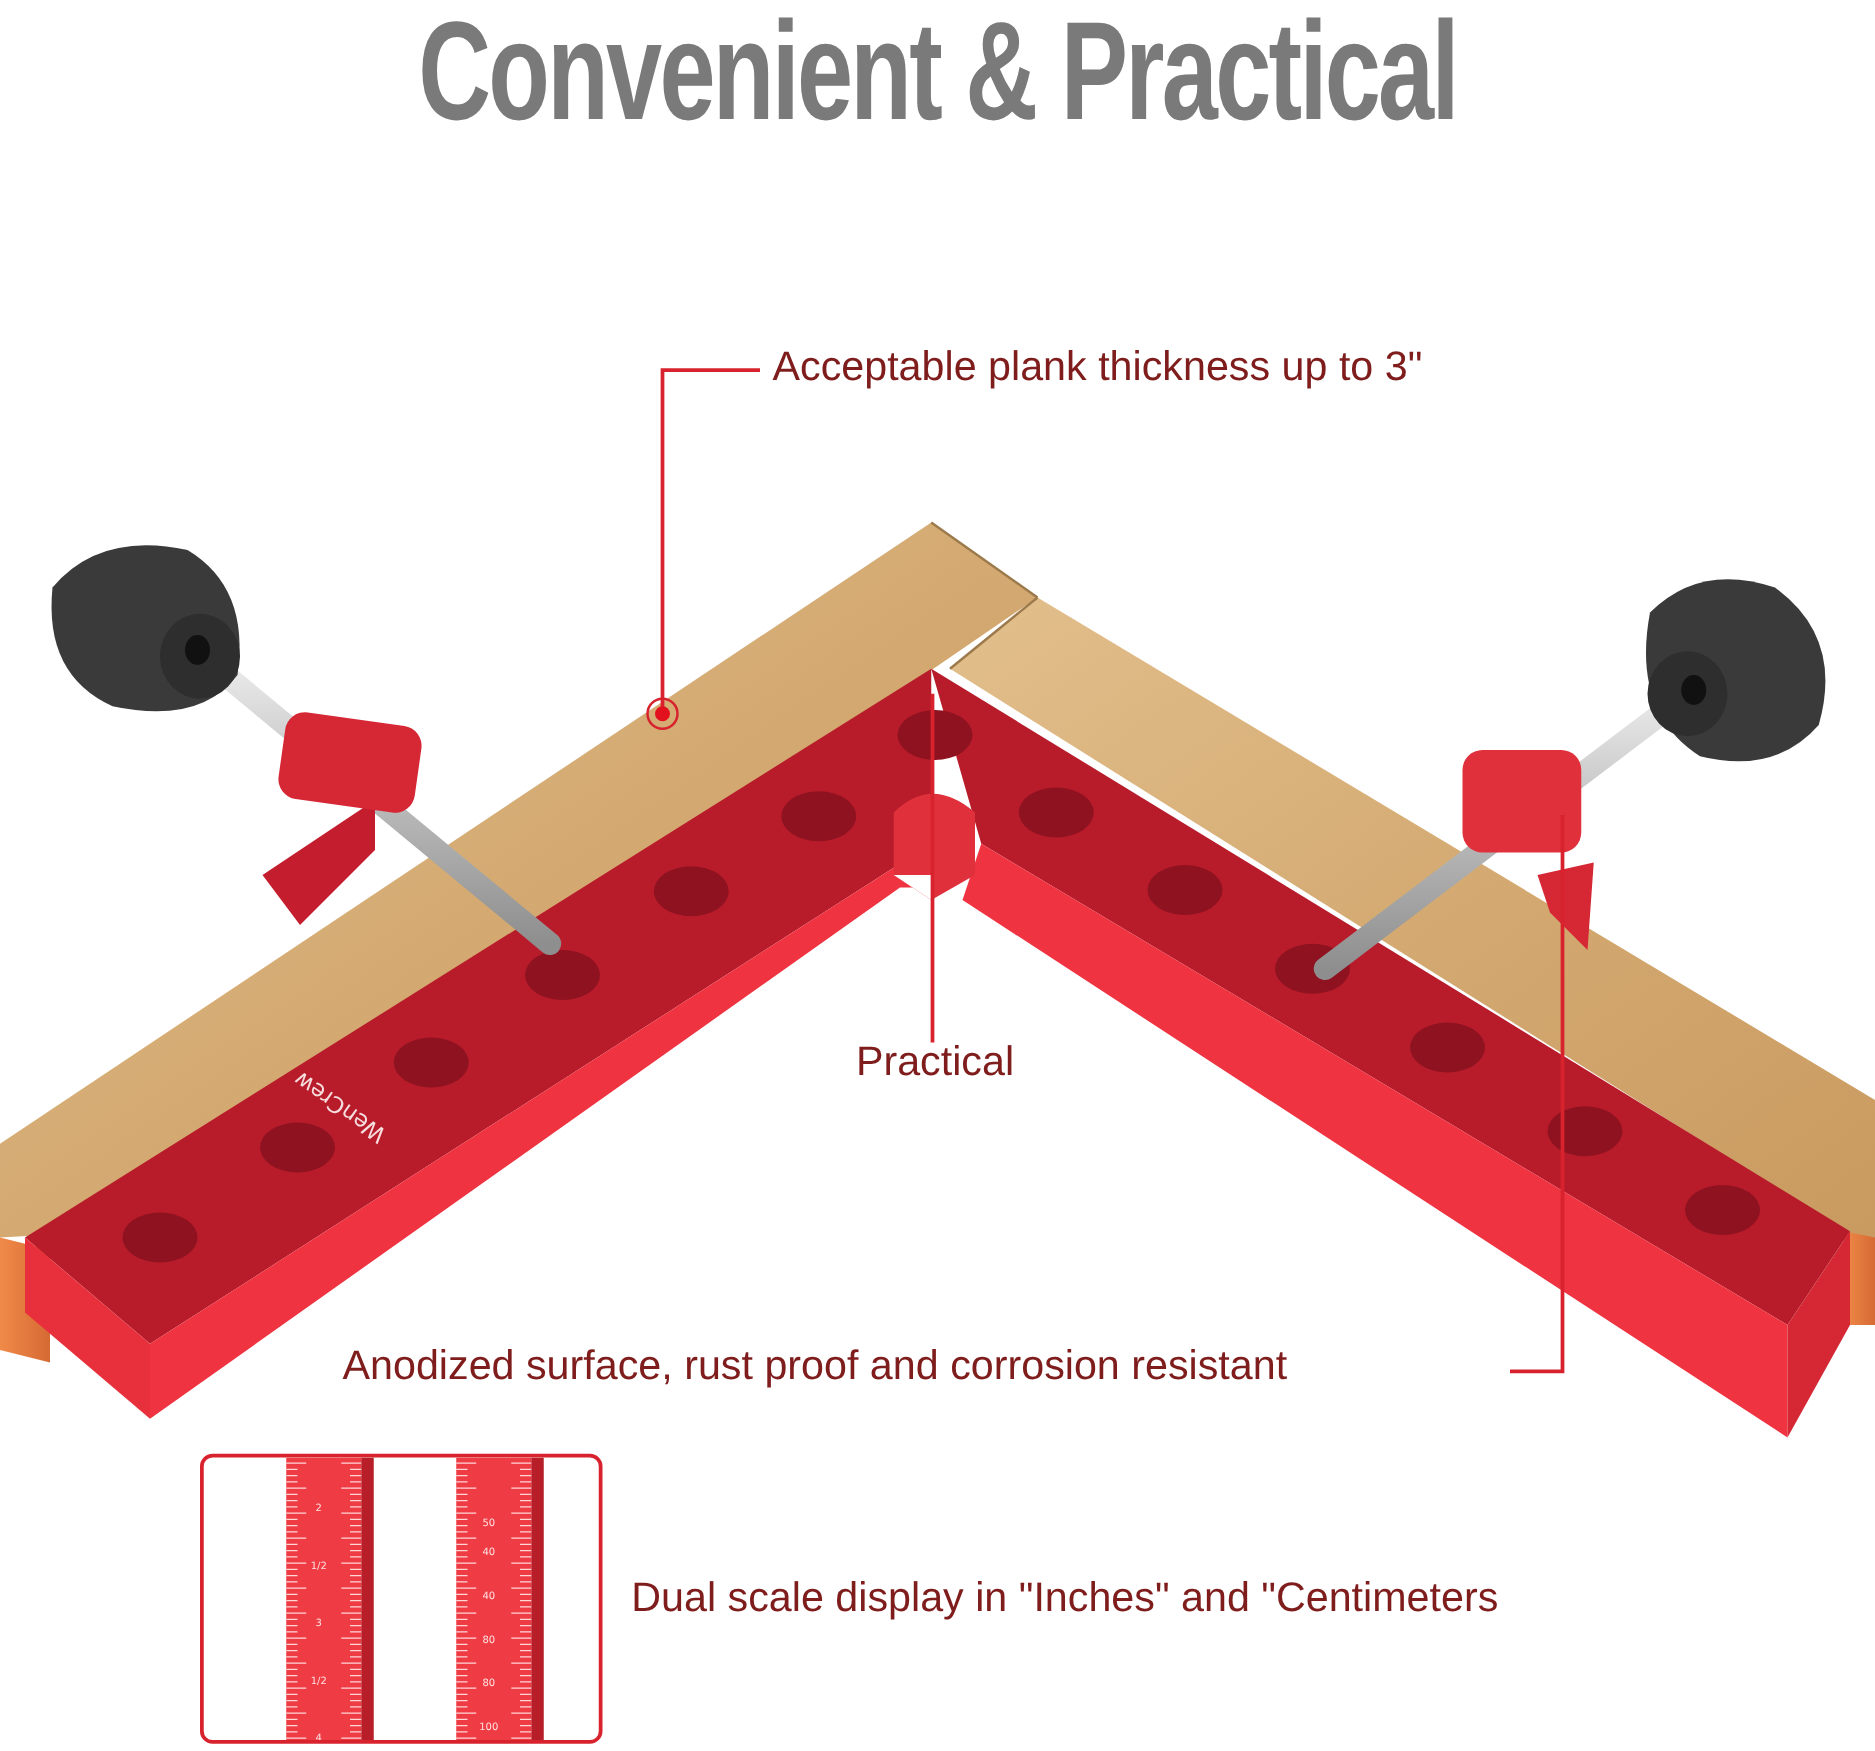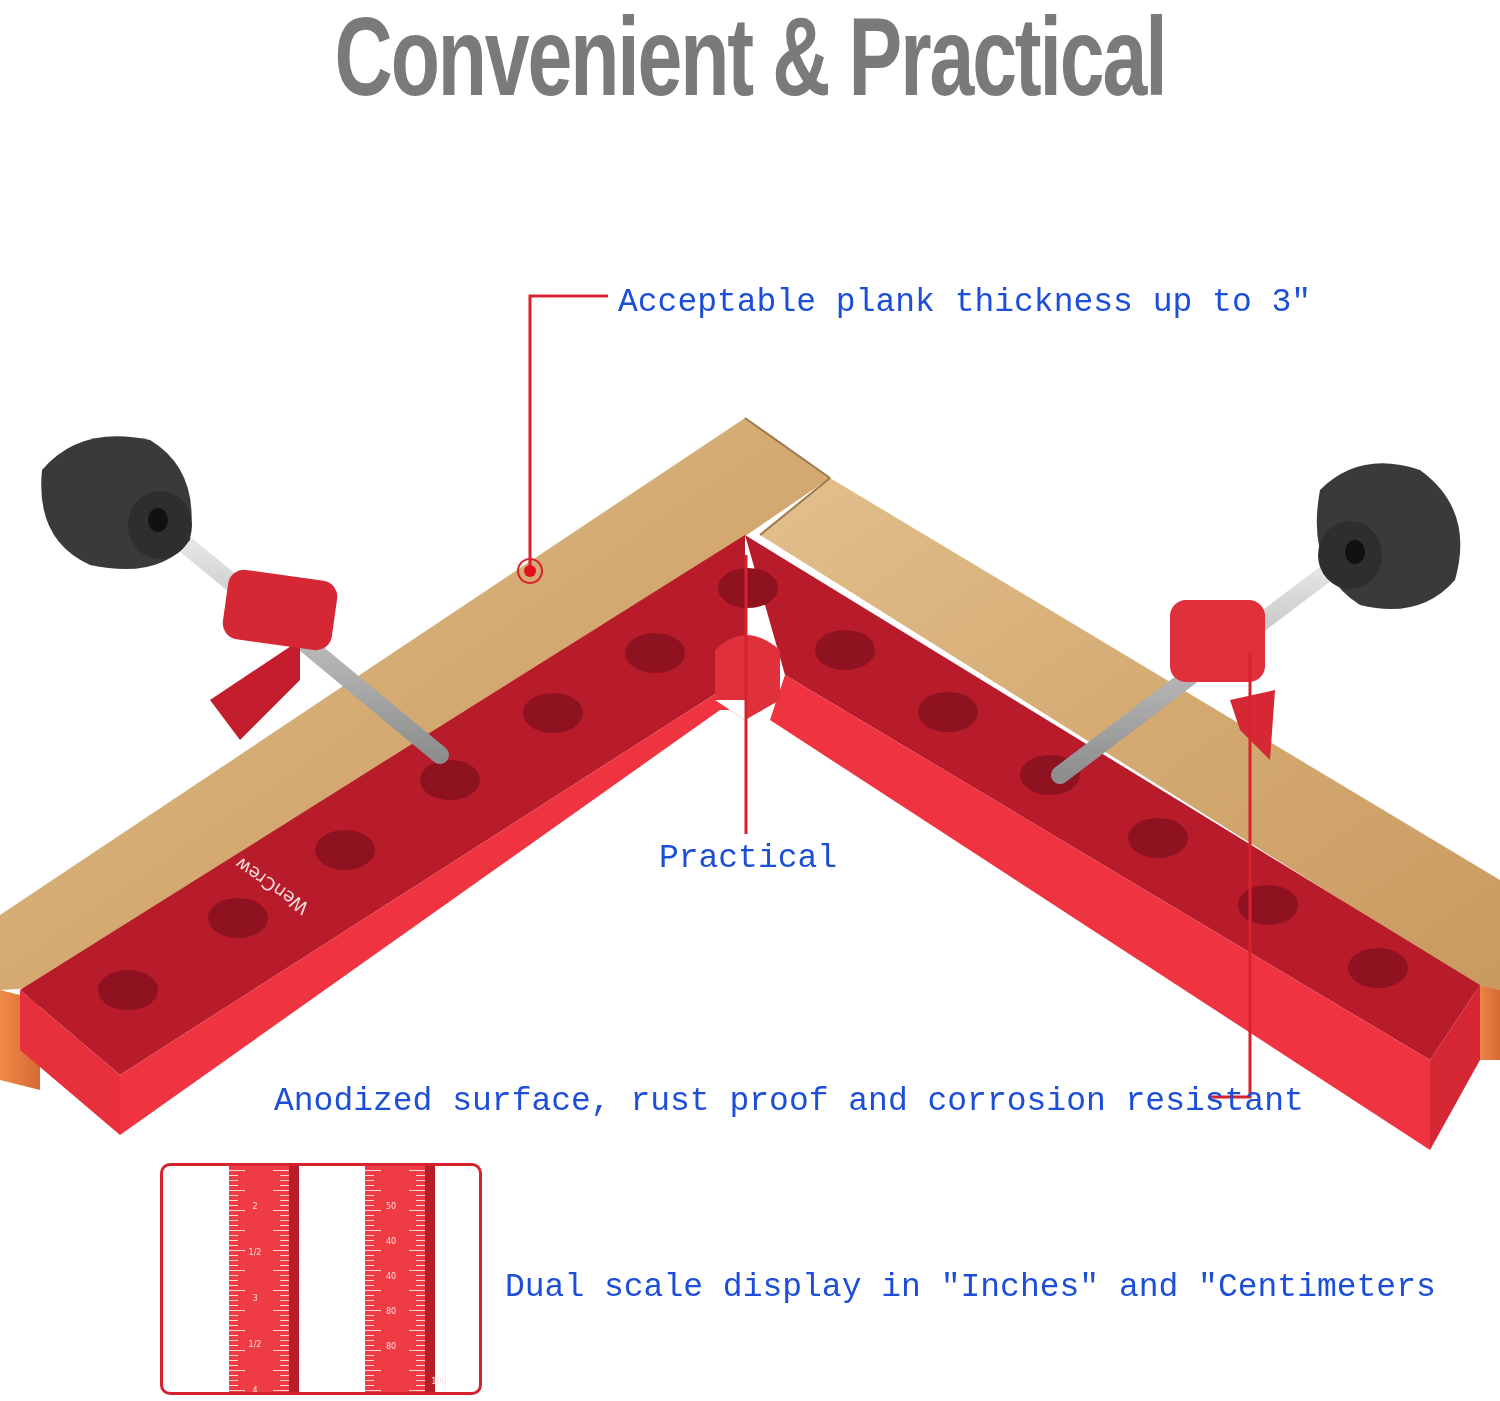--- a/index.html
+++ b/index.html
@@ -5,22 +5,22 @@
   html, body { margin: 0; padding: 0; background: #ffffff; }
   body { width: 1500px; height: 1401px; position: relative; overflow: hidden;
          font-family: "DejaVu Sans", sans-serif; }
   .title {
     position: absolute; left: 0; top: -8px; width: 1500px; text-align: center;
     font-family: "Liberation Sans", sans-serif; font-weight: bold;
     font-size: 112px; color: #7a7a7a; letter-spacing: -3px;
     transform: scaleX(0.72); transform-origin: 750px 0;
   }
   .scene { position: absolute; left: 0; top: 0; width: 1500px; height: 1401px; }
-  .label { position: absolute; color: #1d4ed8; font-family: Liberation Mono, monospace;
-           white-space: nowrap; margin-top: 10px; }
+  .label { position: absolute; color: #7f1d1d; font-family: Liberation Sans, sans-serif;
+           white-space: nowrap; }
   .l-plank { left: 618px; top: 274px; font-size: 33px; }
   .l-acc { left: 600px; top: 828px; width: 296px; text-align: center; font-size: 33px; line-height: 42px; }
   .l-anod { left: 274px; top: 1073px; font-size: 33px; }
   .l-dual { left: 505px; top: 1259px; font-size: 33px; }
   .scale-box {
     position: absolute; left: 160px; top: 1163px; width: 322px; height: 232px;
     border: 3px solid #d8232e; border-radius: 10px; background: #fff; box-sizing: border-box;
     overflow: hidden;
   }
   .ruler { position: absolute; top: 0; bottom: 0; width: 60px; background: #ef3b44; }
@@ -222,26 +222,26 @@
       <div class="tick" style="top: 209px; right: 0px; width: 9px;"></div>
       <div class="tick" style="top: 214px; left: 0px; width: 9px;"></div>
       <div class="tick" style="top: 214px; right: 0px; width: 9px;"></div>
       <div class="tick" style="top: 219px; left: 0px; width: 9px;"></div>
       <div class="tick" style="top: 219px; right: 0px; width: 9px;"></div>
       <div class="tick" style="top: 224px; left: 0px; width: 16px;"></div>
       <div class="tick" style="top: 224px; right: 0px; width: 16px;"></div>
     </div>
   <div class="ruler" style="left:202px;">
     <div class="edge"></div>
-    <div class="num" style="top:36px;text-align:center;">50</div>
+    <div class="num" style="top:48px;text-align:center;">50</div>
     <div class="num" style="top:71px;">40</div>
     <div class="num" style="top:106px;">40</div>
     <div class="num" style="top:141px;">80</div>
     <div class="num" style="top:176px;">80</div>
-    <div class="num" style="top:211px;margin-left:48px;">100</div>
+    <div class="num" style="top:211px;">100</div>
   <div class="tick" style="top: 4px; left: 0px; width: 16px;"></div>
       <div class="tick" style="top: 4px; right: 0px; width: 16px;"></div>
       <div class="tick" style="top: 9px; left: 0px; width: 9px;"></div>
       <div class="tick" style="top: 9px; right: 0px; width: 9px;"></div>
       <div class="tick" style="top: 14px; left: 0px; width: 9px;"></div>
       <div class="tick" style="top: 14px; right: 0px; width: 9px;"></div>
       <div class="tick" style="top: 19px; left: 0px; width: 9px;"></div>
       <div class="tick" style="top: 19px; right: 0px; width: 9px;"></div>
       <div class="tick" style="top: 24px; left: 0px; width: 16px;"></div>
       <div class="tick" style="top: 24px; right: 0px; width: 16px;"></div>

